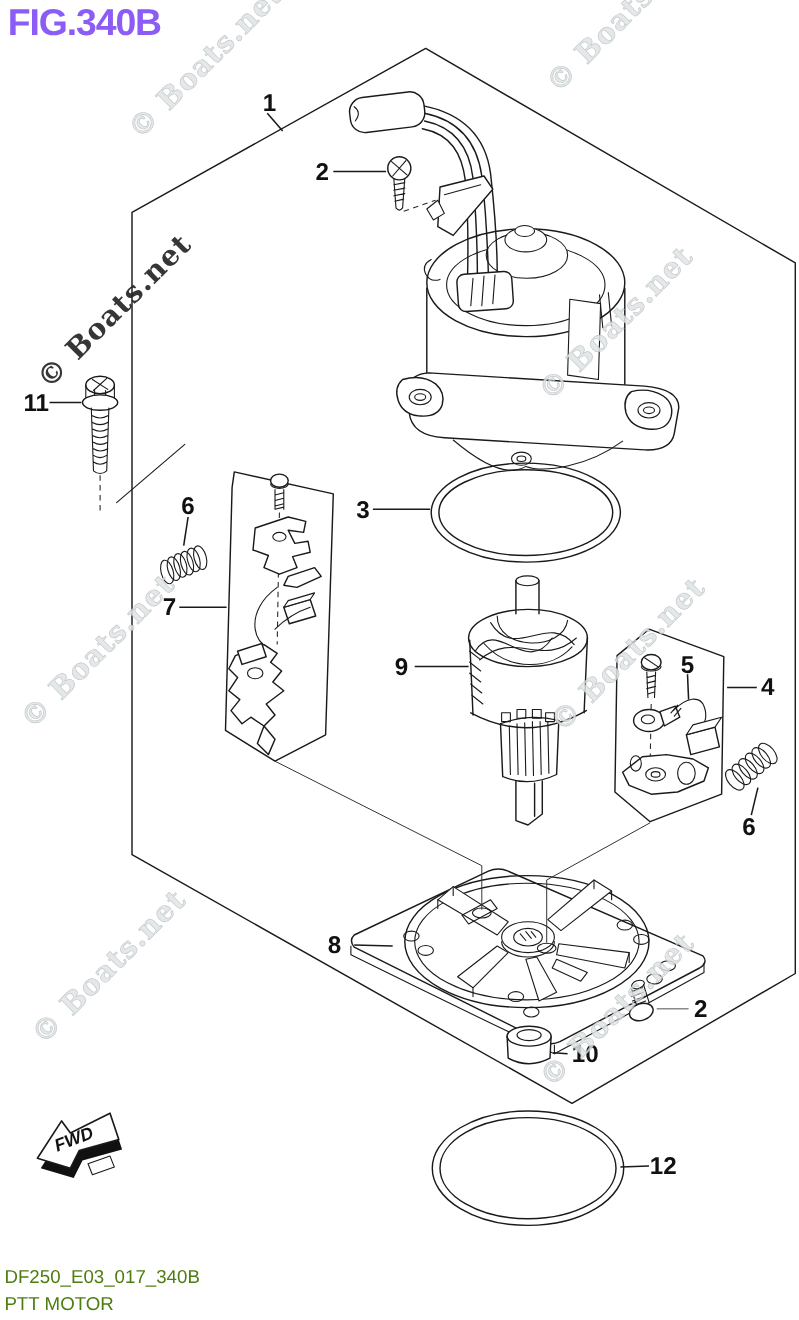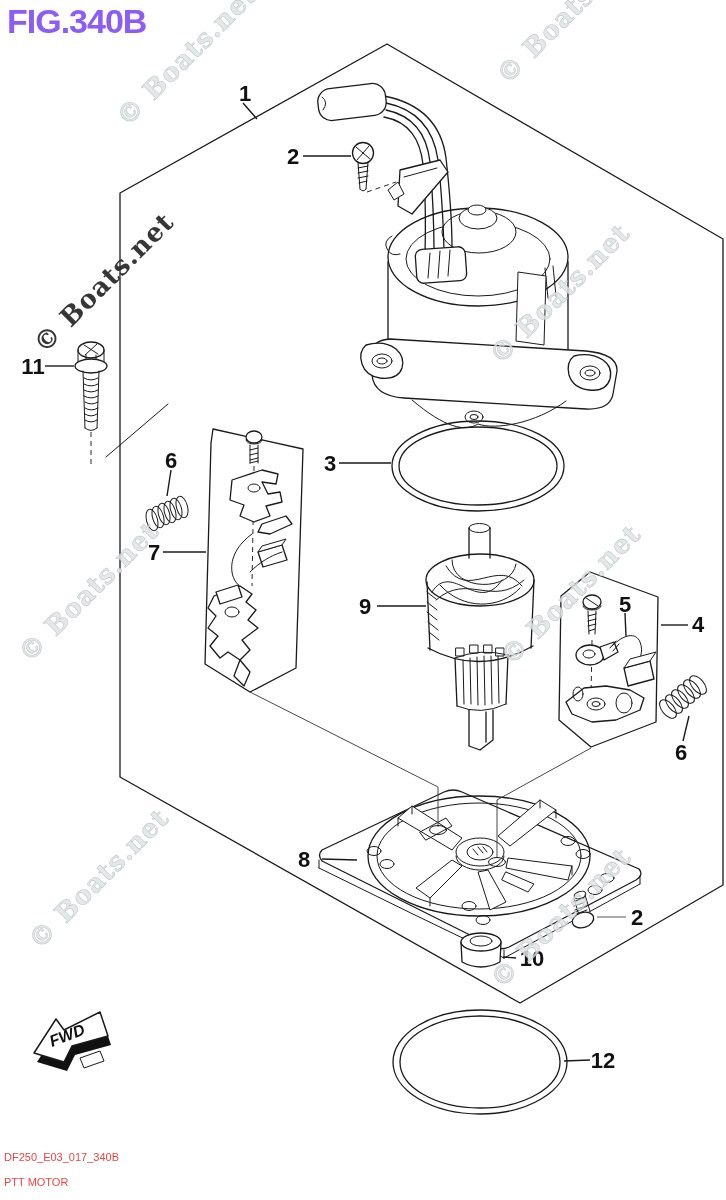--- a/index.html
+++ b/index.html
@@ -1,20 +1,20 @@
 <!DOCTYPE html>
 <html><head>
 <meta charset="utf-8">
 <style>
   html,body{margin:0;padding:0;background:#ffffff;}
   body{width:726px;height:1200px;position:relative;overflow:hidden;
        font-family:"Liberation Sans",sans-serif;}
   .fig-title{position:absolute;left:7px;top:2px;font-size:34px;font-weight:800;
        letter-spacing:-1px;color:#8b5cf6;}
-  .footer{position:absolute;left:4px;color:#ef4444;font-size:11px;letter-spacing:0;}
+  .footer{position:absolute;left:4px;color:#4d7c0f;font-size:17px;letter-spacing:0;}
   .footer.code{top:1151px;}
   .footer.name{top:1176px;text-align:right;}
   svg{position:absolute;left:0;top:0;}
   .ln{stroke:#1a1a1a;stroke-width:1.3;fill:none;stroke-linecap:round;stroke-linejoin:round;}
   .thin{stroke:#1a1a1a;stroke-width:1;fill:none;stroke-linecap:round;stroke-linejoin:round;}
   .wh{fill:#ffffff;stroke:#1a1a1a;stroke-width:1.3;stroke-linejoin:round;}
   .whthin{fill:#ffffff;stroke:#1a1a1a;stroke-width:1;stroke-linejoin:round;}
   .dash{stroke:#2a2a2a;stroke-width:1;fill:none;stroke-dasharray:5 4;}
   .conn{stroke:#333;stroke-width:0.9;fill:none;}
   .leader{stroke:#1a1a1a;stroke-width:1.4;fill:none;}

